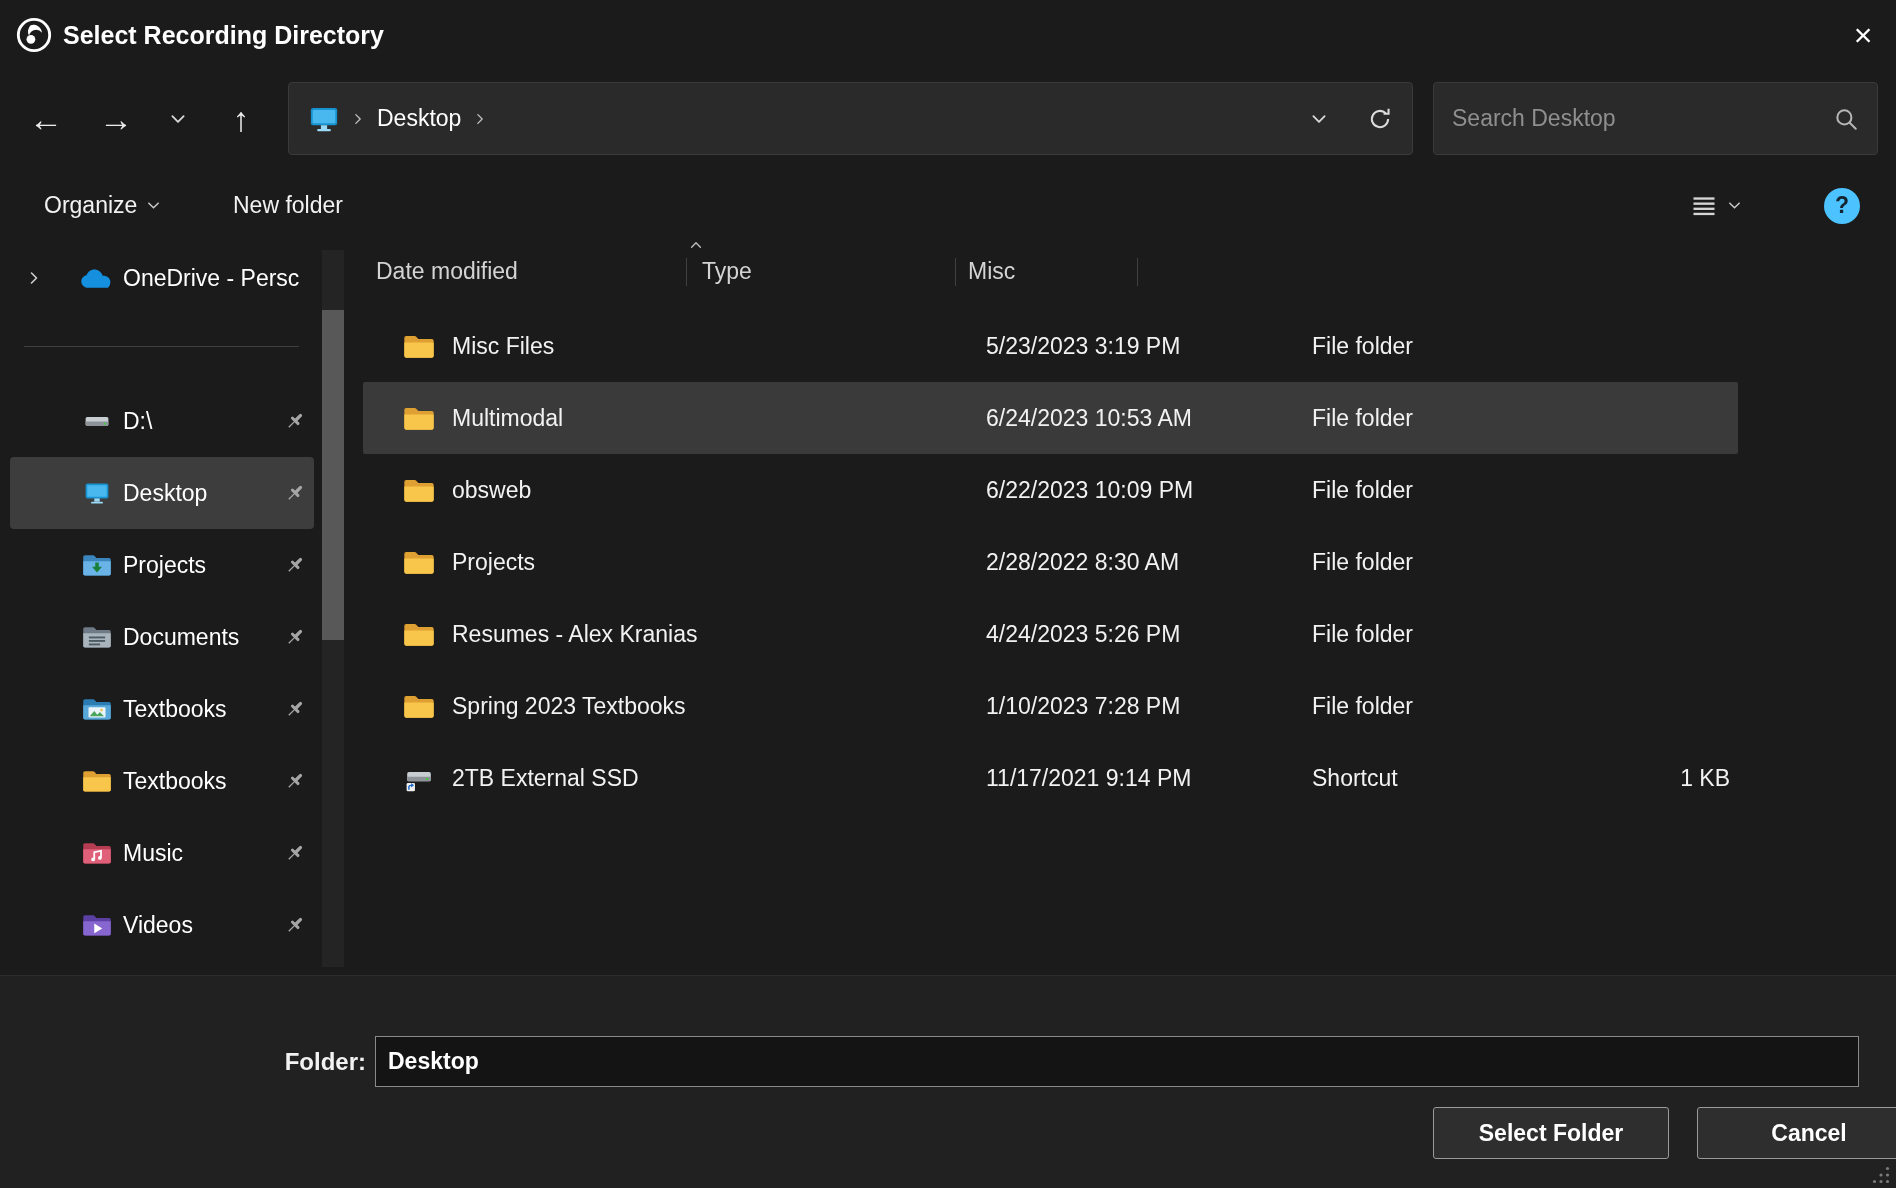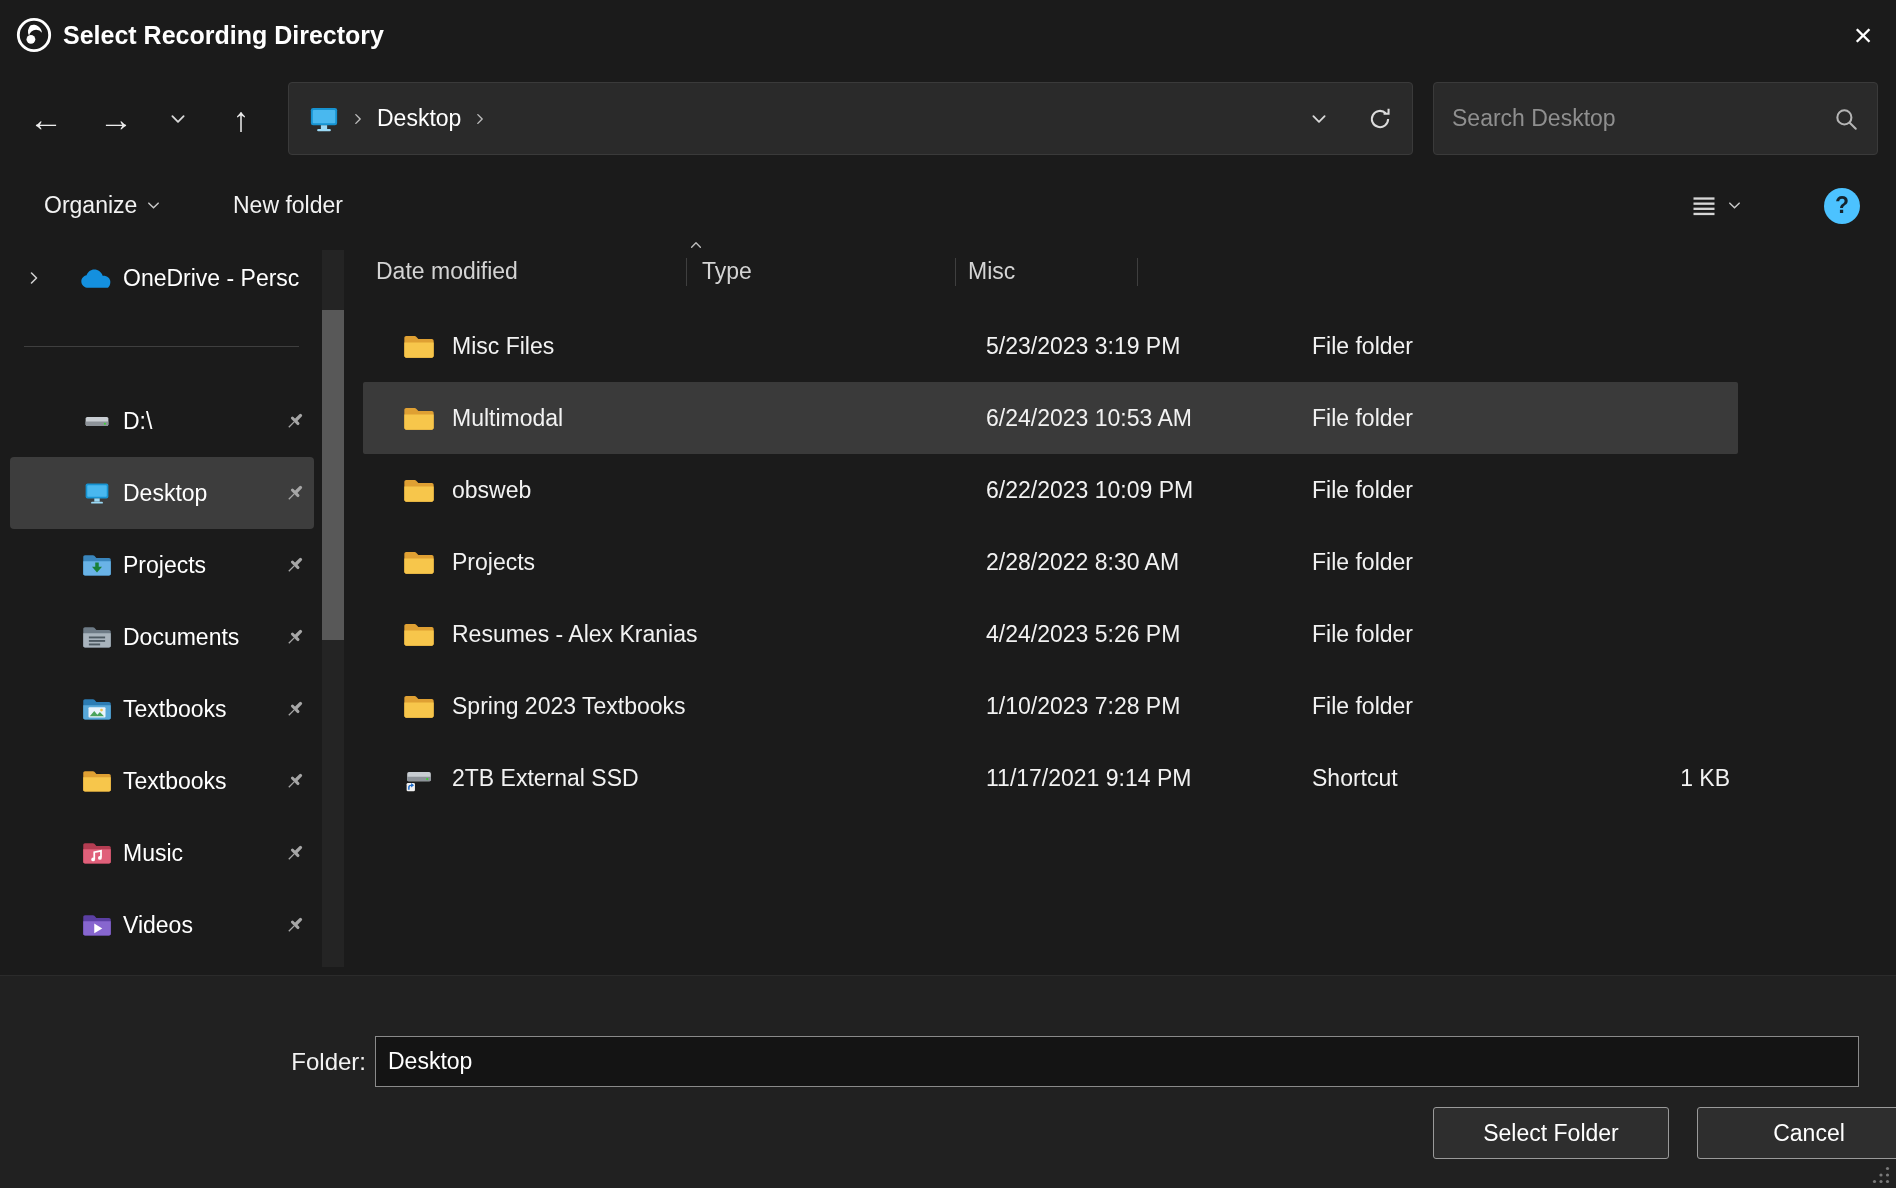--- a/index.html
+++ b/index.html
@@ -90,21 +90,21 @@
   .rows { position:absolute; top:58px; left:0; padding-top:10px; }
   .row { width:1375px; height:72px; display:flex; align-items:center; border-radius:2px; cursor:pointer; }
   .row.selected { background:#3a3a3a; }
   .c-name { width:610px; display:flex; align-items:center; padding-left:40px; box-sizing:border-box; gap:17px; }
   .f-icon { width:32px; height:27px; flex:none; }
   .c-date { width:324px; padding-left:13px; box-sizing:border-box; }
   .c-type { width:269px; padding-left:15px; box-sizing:border-box; }
   .c-size { width:172px; padding-right:8px; box-sizing:border-box; text-align:right; }
 
   
-  .footer { position:absolute; top:975px; left:0; right:0; height:213px; background:#212121; border-top:1px solid #2b2b2b; box-sizing:border-box; }
+  .footer { position:absolute; top:975px; left:0; right:0; height:213px; background:#212121; border-top:1px solid #2b2b2b; box-sizing:border-box;font-weight:bold; }
   .folder-label { position:absolute; left:281px; top:72px; width:85px; text-align:right; color:#f2f2f2; font-size:24px; }
   .folder-input {
     position:absolute; left:375px; top:60px; width:1484px; height:51px; box-sizing:border-box;
     background:#141414; border:1px solid #8a8a8a; color:#ffffff; font:inherit; padding:0 12px; outline:none;
   }
   .btn {
     position:absolute; top:131px; height:52px; box-sizing:border-box;
     background:#2e2e2e; border:1px solid #9a9a9a; border-radius:3px; color:#ffffff;
     display:flex; align-items:center; justify-content:center; cursor:pointer; font-size:23px;margin-left:34px;
   }

